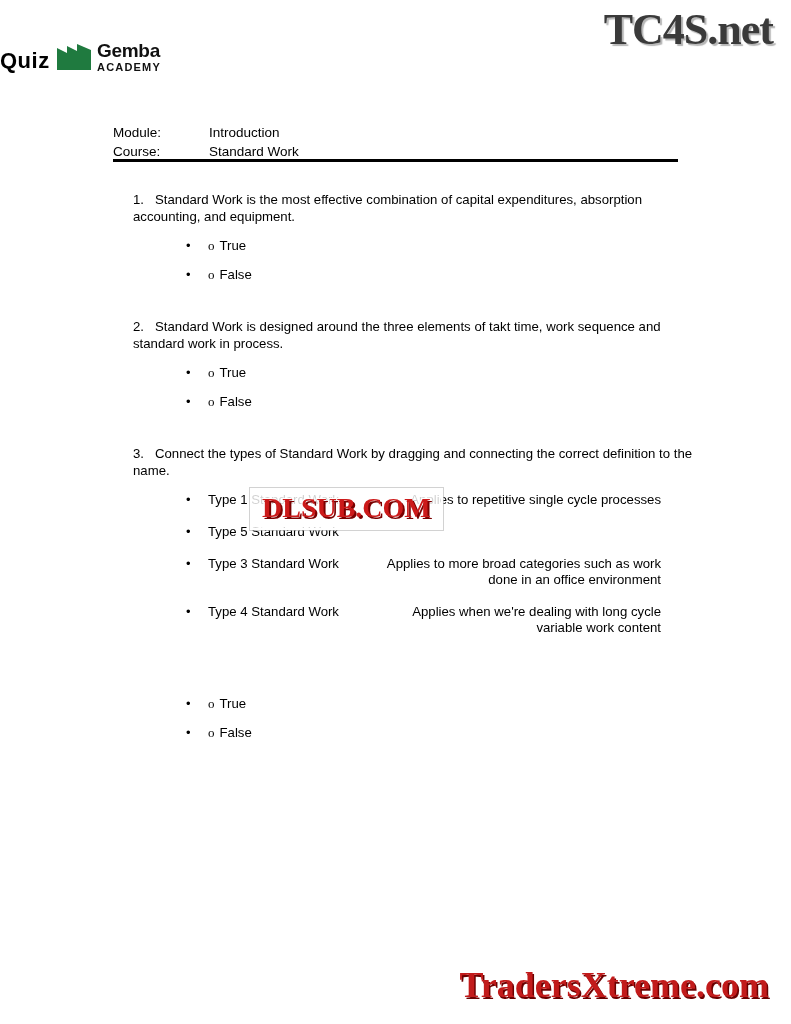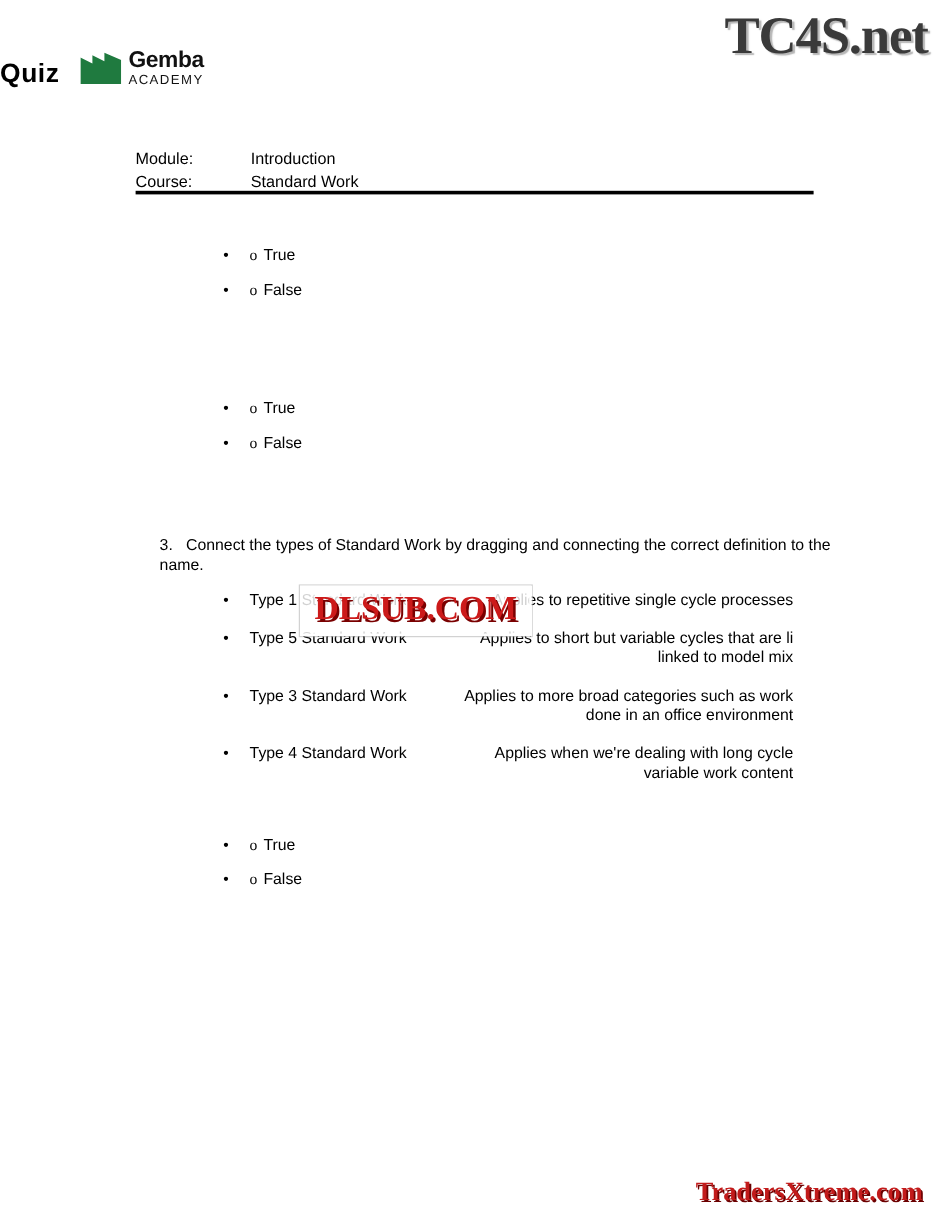--- a/index.html
+++ b/index.html
@@ -27,21 +27,21 @@
     letter-spacing: -1px;
     color: #3a3a3a;
     text-shadow: 2px 2px 1px rgba(120,120,120,0.55);
   }
   .wm-bottom {
     position: absolute;
     bottom: 18px;
     right: 22px;
     font-family: "Liberation Serif", serif;
     font-weight: bold;
-    font-size: 22px;
+    font-size: 36px;
     color: #c21b1b;
     text-shadow: 1.5px 1.5px 0 #6b0000, -0.5px -0.5px 0 #ffffff;
   }
   .wm-center {
     position: absolute;
     left: 250px;
     top: 488px;
     font-family: "Liberation Serif", serif;
     font-weight: bold;
     font-size: 28px;
@@ -50,21 +50,21 @@
     background: rgba(255,255,255,0.82);
     padding: 2px 10px 4px 10px;
     border: 2px solid #ffffff;
     text-shadow: 2px 2px 0 #7a0000, -1px -1px 0 #ffffff;
     box-shadow: 0 0 0 1px rgba(180,180,180,0.6);
   }
 
   
   .logo {
     position: absolute;
-    left: 67px;
+    left: 57px;
     top: 40px;
     display: flex;
     align-items: flex-start;
   }
   .logo-mark {
     width: 34px;
     height: 30px;
     margin-right: 6px;
     position: relative;
   }
@@ -72,21 +72,21 @@
   .logo-text { line-height: 1; padding-top: 1px; }
   .logo-gemba {
     font-family: "Liberation Sans", sans-serif;
     font-weight: bold;
     font-size: 19px;
     color: #111111;
     letter-spacing: -0.3px;
   }
   .logo-academy {
     font-family: "Liberation Sans", sans-serif;
-    font-weight: normal;
+    font-weight: bold;
     font-size: 11px;
     color: #111111;
     letter-spacing: 1.2px;
     margin-top: 2px;
   }
 
   .doc-title {
     position: absolute;
     left: 0;
     top: 48px;
@@ -207,35 +207,41 @@
     <div class="meta-value">Introduction</div>
   </div>
   <div class="meta-row">
     <div class="meta-label">Course:</div>
     <div class="meta-value">Standard Work</div>
   </div>
 </div>
 <div class="meta-rule"></div>
 
 <div class="q q1">
+  <div class="q-text">
+    <span class="q-num">1.</span><span class="q-body">Standard Work is the most effective combination of capital expenditures, absorption accounting, and equipment.</span>
+  </div>
   <div class="opts">
     <div class="opt">
       <span class="bullet">•</span>
       <span class="radio">ᴏ</span>
       <span>True</span>
     </div>
     <div class="opt">
       <span class="bullet">•</span>
       <span class="radio">ᴏ</span>
       <span>False</span>
     </div>
   </div>
 </div>
 
 <div class="q q2">
+  <div class="q-text">
+    <span class="q-num">2.</span><span class="q-body">Standard Work is designed around the three elements of takt time, work sequence and standard work in process.</span>
+  </div>
   <div class="opts">
     <div class="opt">
       <span class="bullet">•</span>
       <span class="radio">ᴏ</span>
       <span>True</span>
     </div>
     <div class="opt">
       <span class="bullet">•</span>
       <span class="radio">ᴏ</span>
       <span>False</span>
@@ -249,21 +255,20 @@
   </div>
   <div class="opts">
     <div class="match-row">
       <span class="bullet">•</span>
       <span class="match-left">Type 1 Standard Work</span>
       <span class="match-right">Applies to repetitive single cycle processes</span>
     </div>
     <div class="match-row">
       <span class="bullet">•</span>
       <span class="match-left">Type 5 Standard Work</span>
-      <span class="match-right">Applies to short but variable cycles that are li linked to model mix</span>
     </div>
     <div class="match-row">
       <span class="bullet">•</span>
       <span class="match-left">Type 3 Standard Work</span>
       <span class="match-right">Applies to more broad categories such as work done in an office environment</span>
     </div>
     <div class="match-row">
       <span class="bullet">•</span>
       <span class="match-left">Type 4 Standard Work</span>
       <span class="match-right">Applies when we're dealing with long cycle variable work content</span>

